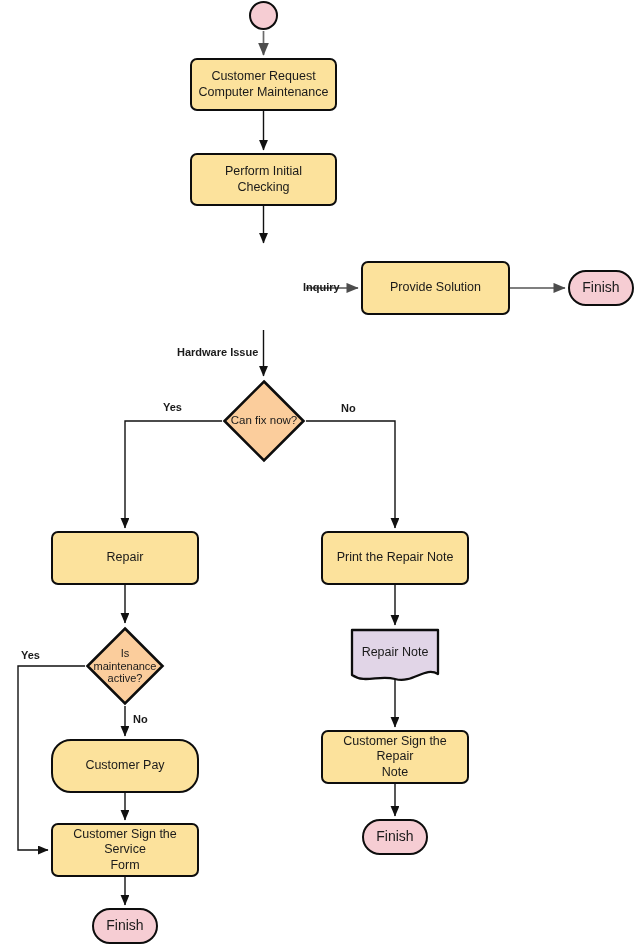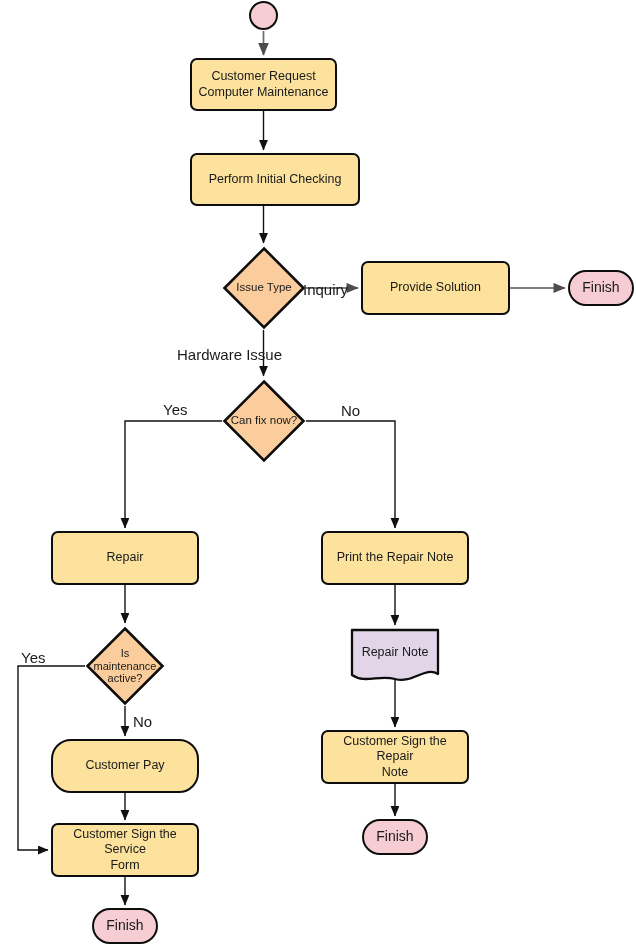--- a/index.html
+++ b/index.html
@@ -82,25 +82,26 @@
     width: 100%; height: 100%;
     z-index: 1;
   }
   .node-document .doc-label {
     position: relative;
     z-index: 2;
     margin-top: -7px;
   }
   .edge-label {
     position: absolute;
-    font-size: 15px;
+    font-size: 11px;
     color: #1a1a1a;
     white-space: nowrap;
     background: transparent;
     z-index: 4;
+    font-weight: bold;
   }
 </style>
 </head>
 <body>
 
 <div id="flow-root">
 
   <svg id="edge-layer" viewBox="0 0 636 950" width="636" height="950" xmlns="http://www.w3.org/2000/svg">
     <defs>
       <marker id="arrowDark" markerWidth="9" markerHeight="9" refX="7.2" refY="3.2" orient="auto" markerUnits="strokeWidth">
@@ -146,30 +147,24 @@
 
   <div class="node node-terminator-start" style="left:249px; top:1px; width:29px; height:29px;"></div>
 
   <div class="node node-process" style="left:190px; top:58px; width:147px; height:53px;">
     <span>
       <span>Customer Request</span><br>
       <span>Computer Maintenance</span>
     </span>
   </div>
 
-  <div class="node node-process" style="left:190px; top:153px; width:170px; height:53px;">
+  <div class="node node-process" style="left:190px; top:153px; width:147px; height:53px;">
     <span>Perform Initial Checking</span>
   </div>
 
-  <div class="node node-decision" style="left:222px; top:246px; width:84px; height:84px;">
-    <svg class="dec-shape" viewBox="0 0 84 84">
-      <polygon points="42,2.5 81.5,42 42,81.5 2.5,42" fill="#fbcd9c" stroke="#0d0d0d" stroke-width="2.6"></polygon>
-    </svg>
-    <span class="dec-label">Issue Type</span>
-  </div>
 
   <div class="node node-process" style="left:361px; top:261px; width:149px; height:54px;">
     <span>Provide Solution</span>
   </div>
 
   <div class="node node-terminator-end" style="left:568px; top:270px; width:66px; height:36px;">
     <span>Finish</span>
   </div>
 
   <div class="node node-decision" style="left:222px; top:379px; width:84px; height:84px;">

